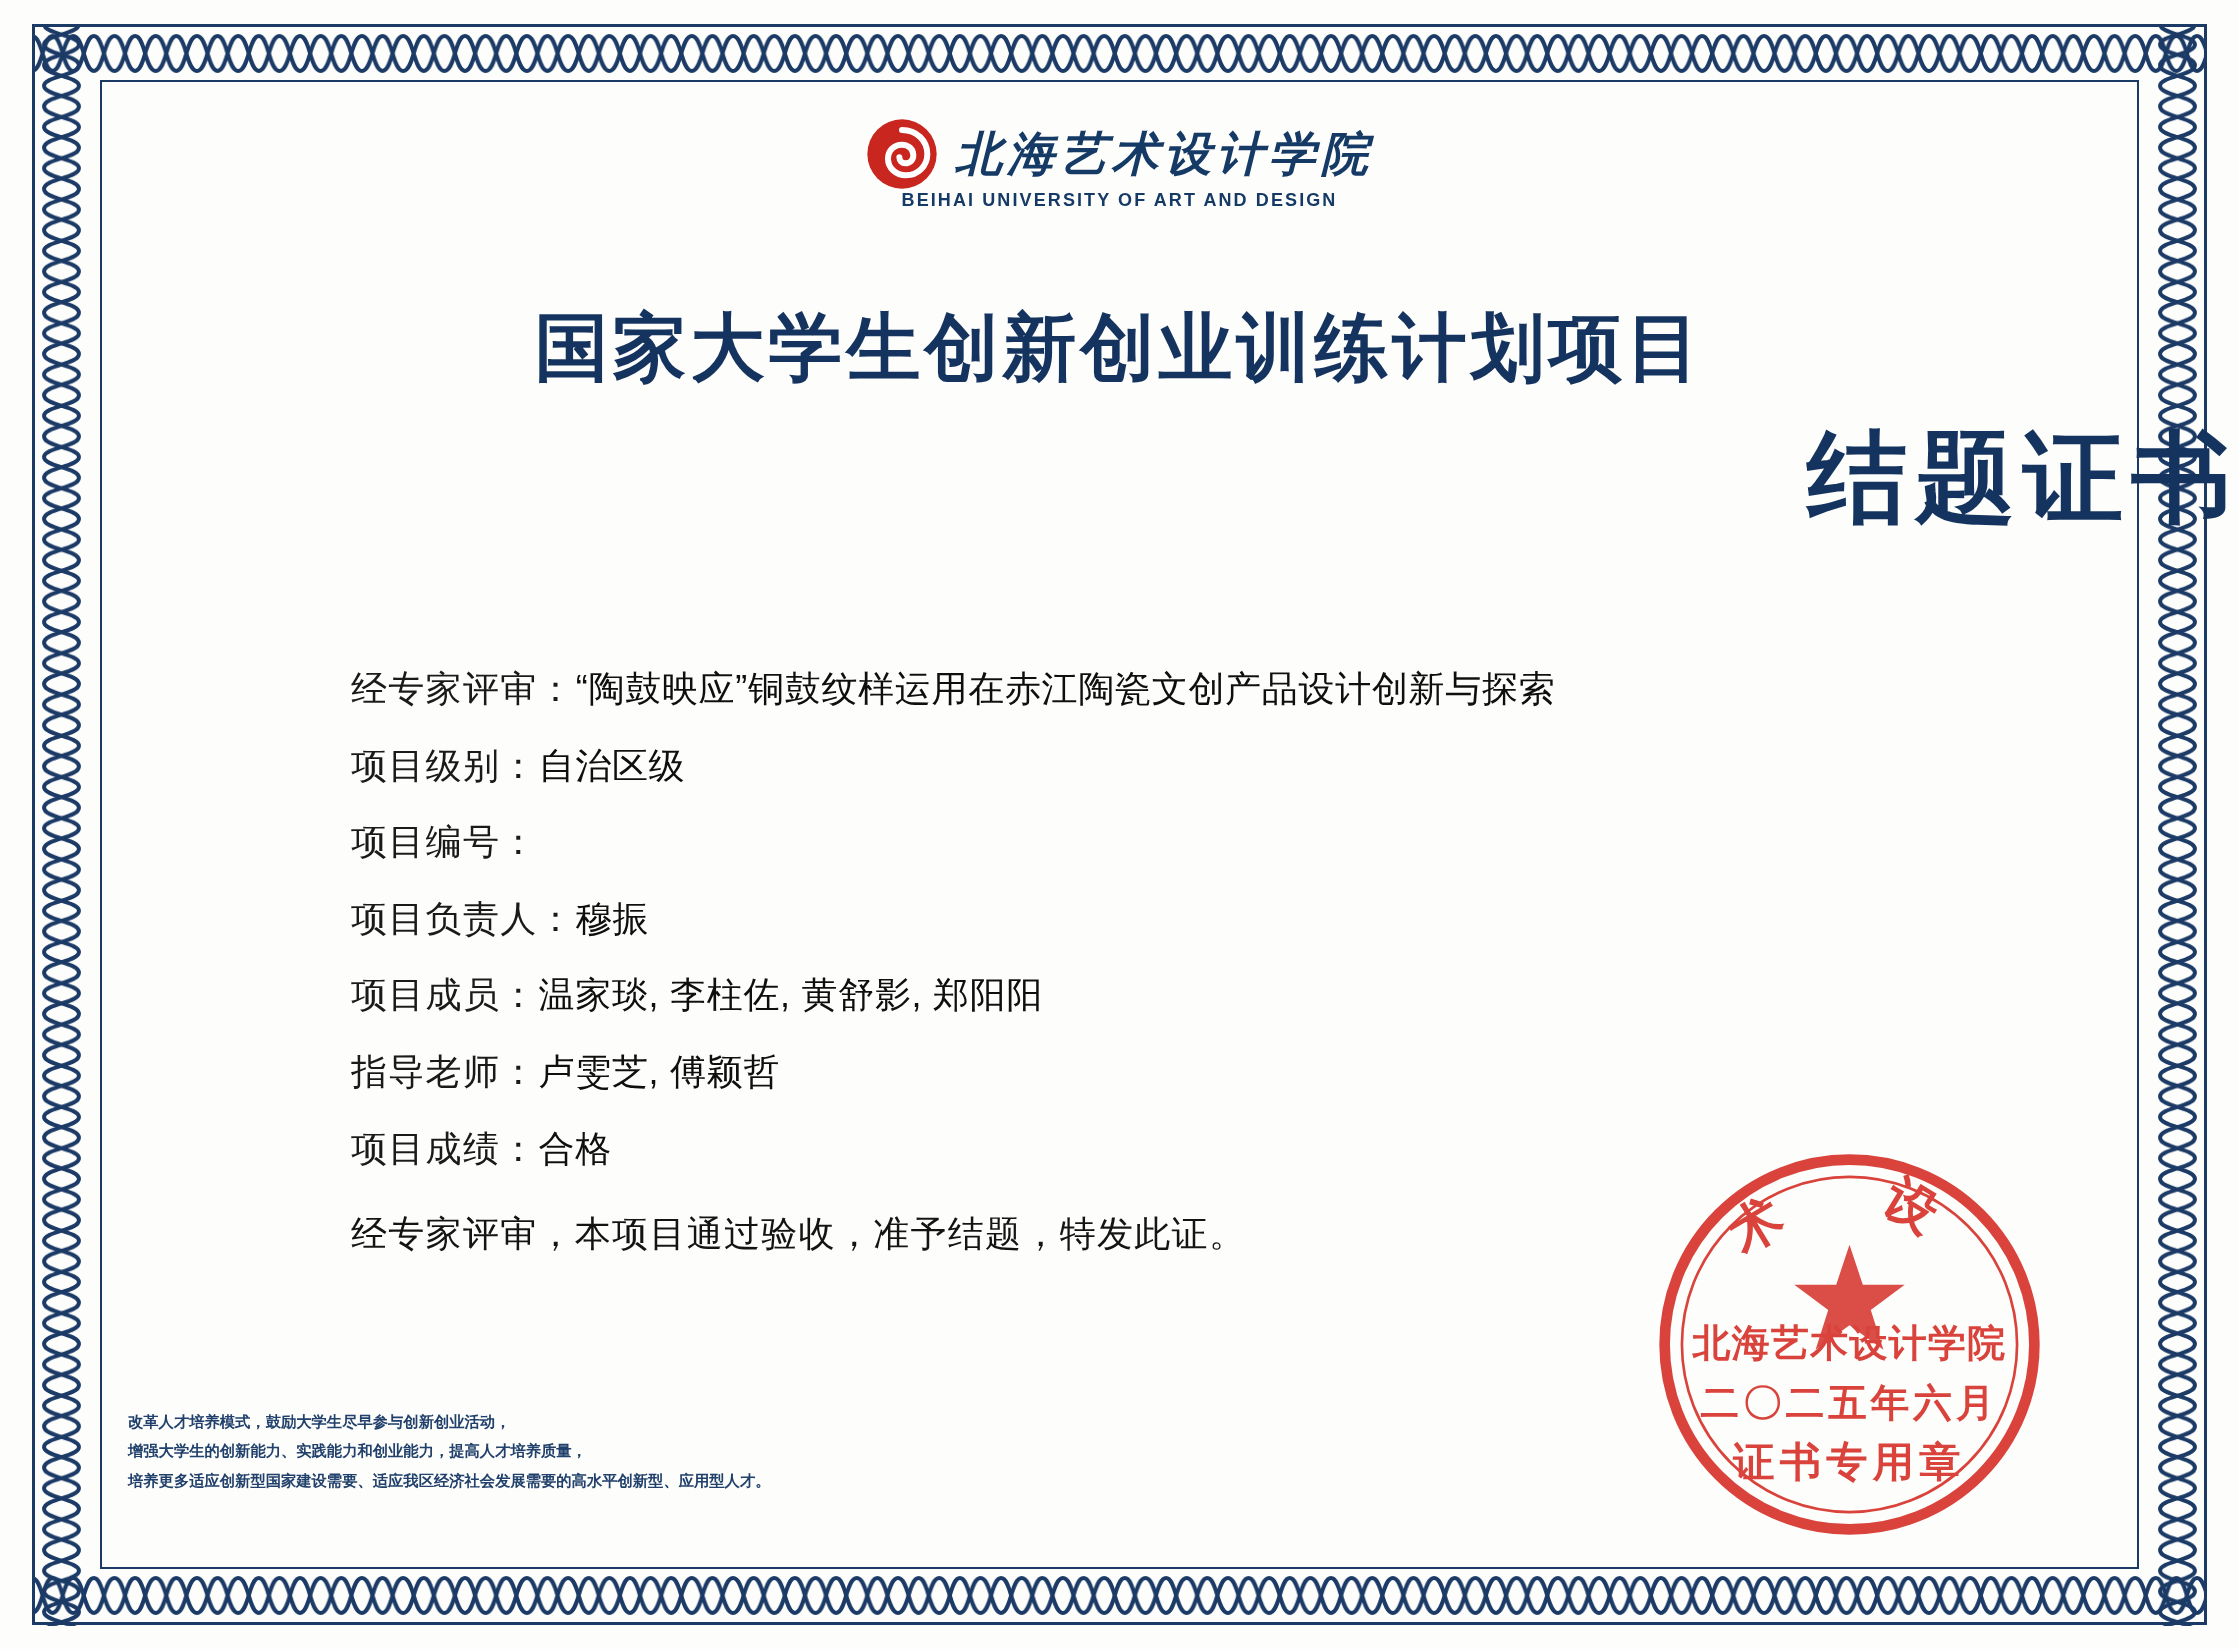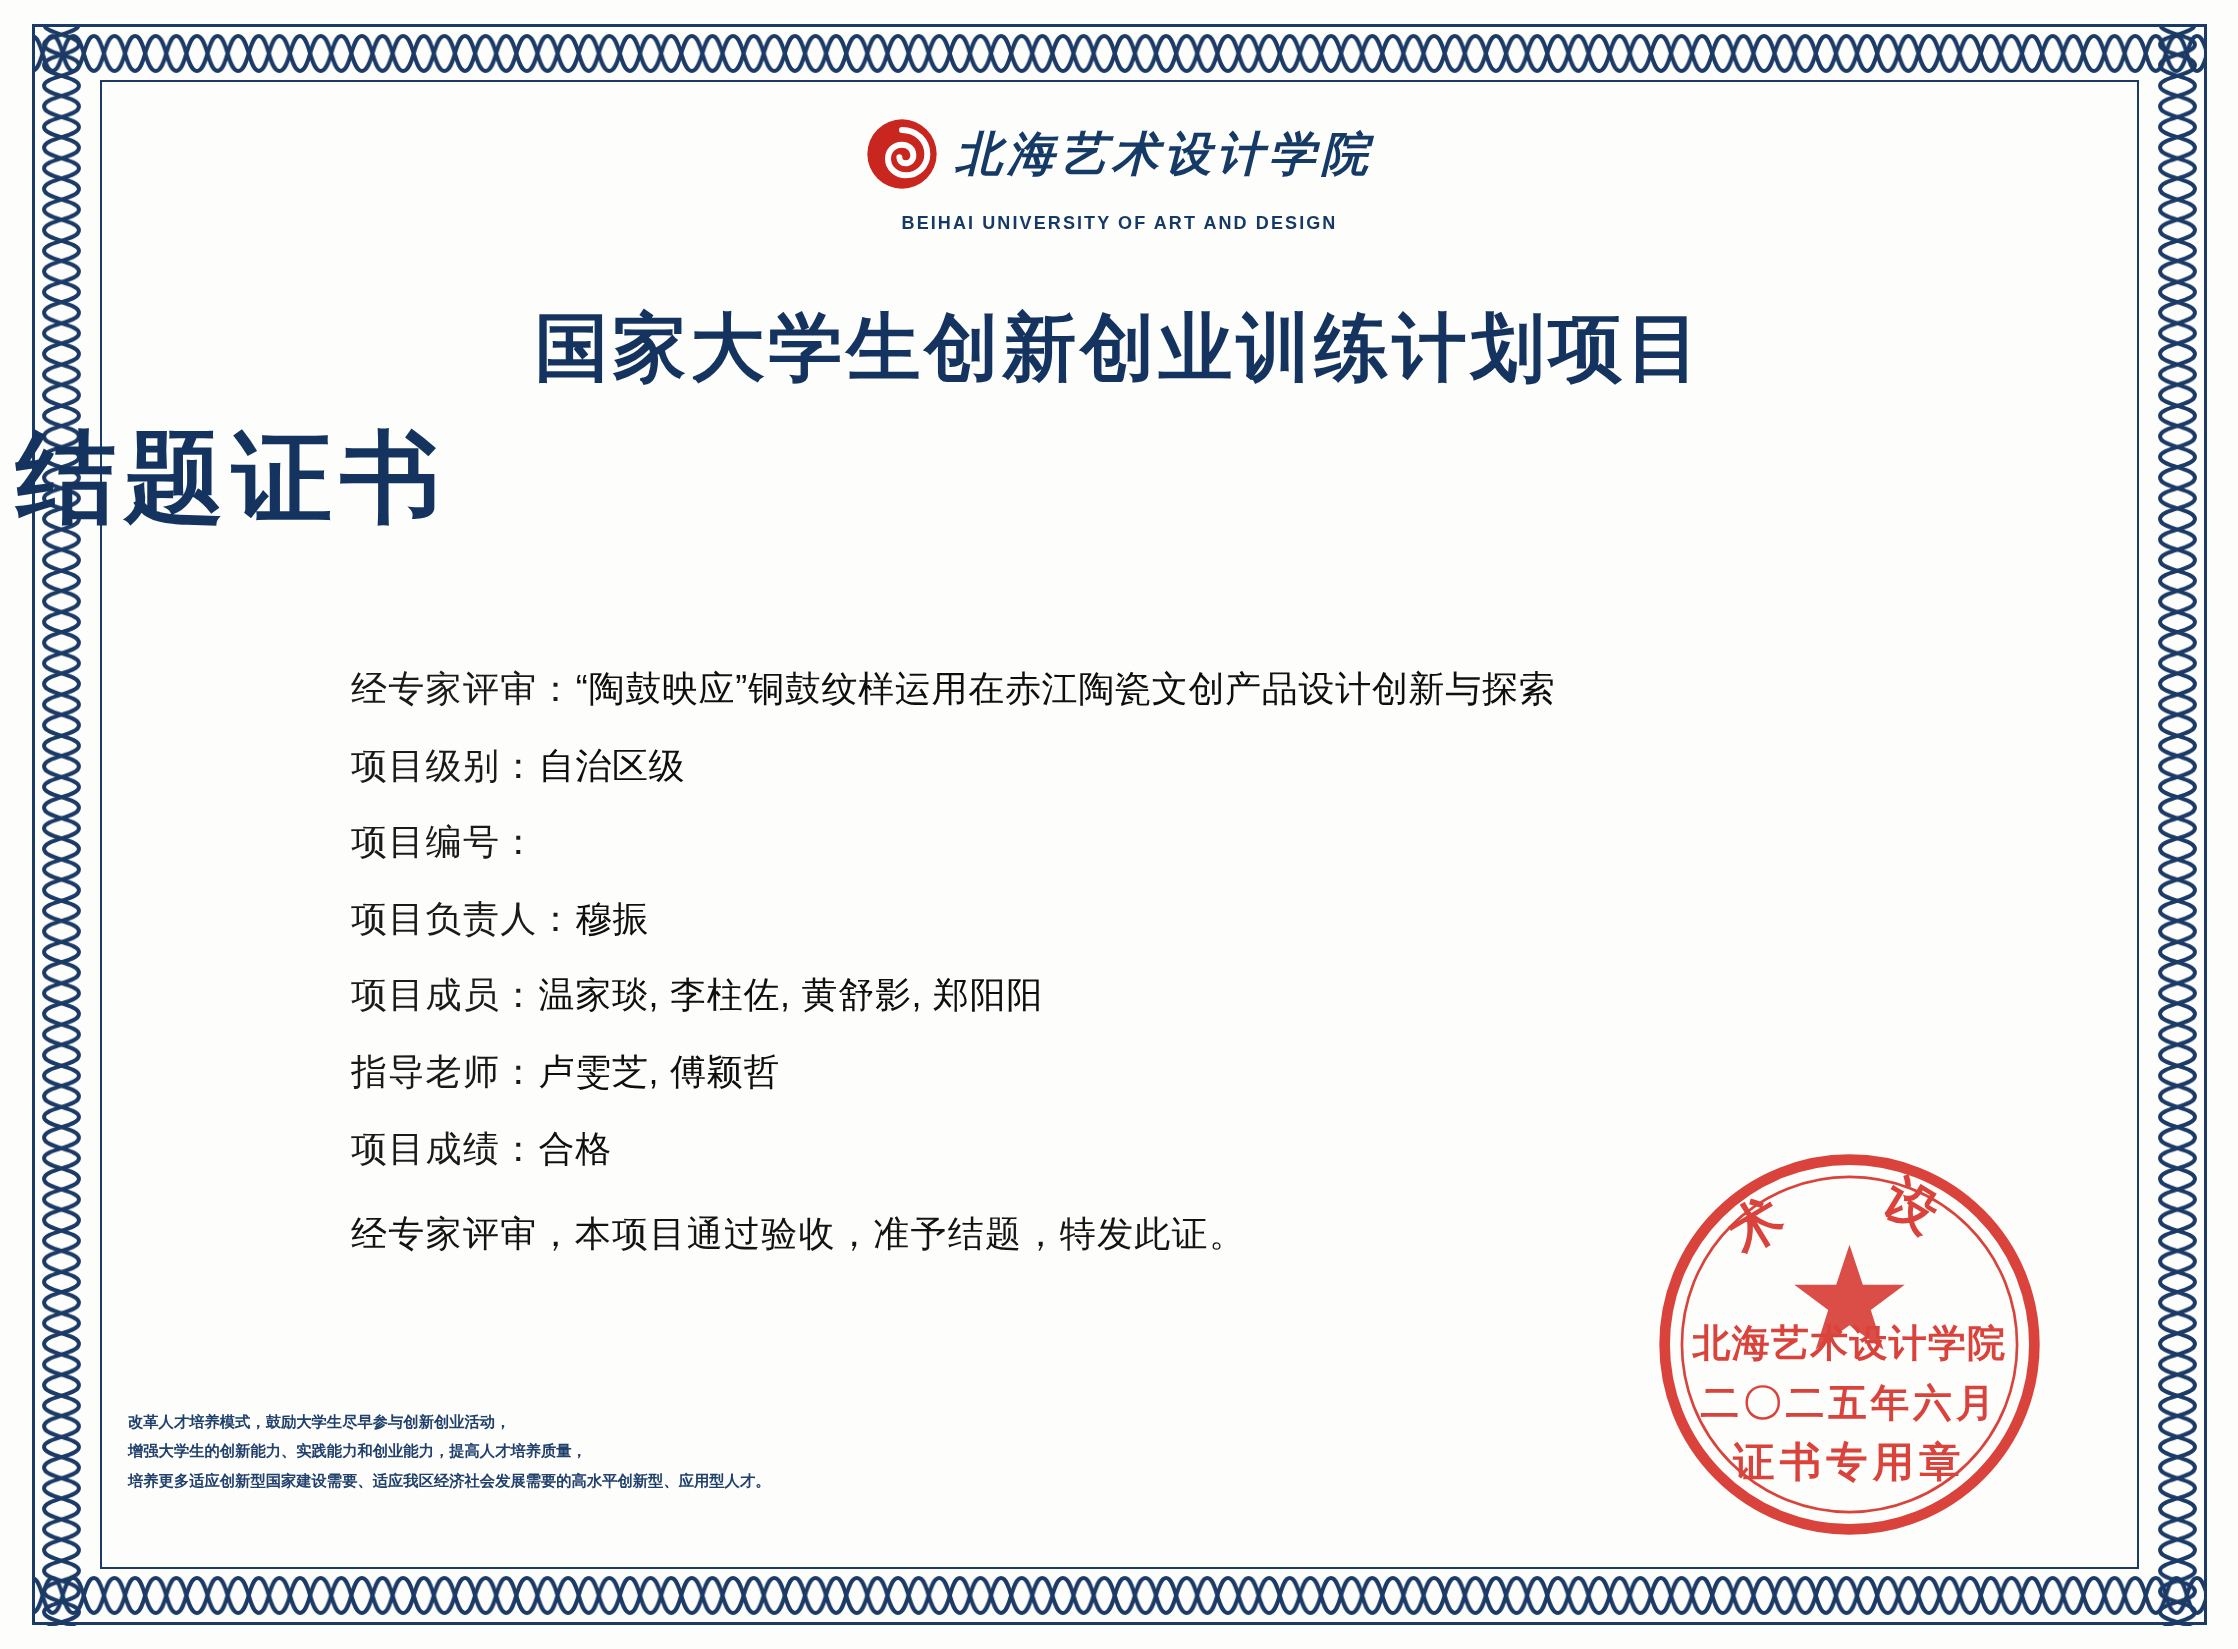--- a/index.html
+++ b/index.html
@@ -73,21 +73,21 @@
   .logo-cn {
     font-family: "DejaVu Serif", "Liberation Serif", serif;
     font-size: 47px;
     letter-spacing: 5.3px;
     color: #153a66;
     font-weight: 700;
     font-style: italic;
     white-space: nowrap;
   }
   .logo-en {
-    margin-top: 23px;
+    margin-top: 0;
     font-size: 18px;
     letter-spacing: 2.1px;
     color: #153a66;
     font-weight: 700;
     white-space: nowrap;
   }
 
   
   .title-main {
     position: absolute;
@@ -98,21 +98,21 @@
     font-weight: 700;
     font-size: 74px;
     letter-spacing: 4px;
     color: #14335f;
     white-space: nowrap;
   }
   .title-sub {
     position: absolute;
     left: 0; right: 0;
     top: 412px;
-    text-align: left;
+    text-align: right;
     font-family: "DejaVu Serif", "Liberation Serif", serif;
     font-weight: 700;
     font-size: 100px;
     letter-spacing: 8px;
     color: #14335f;
     white-space: nowrap;
     padding-left: 16px;
   }
 
   

